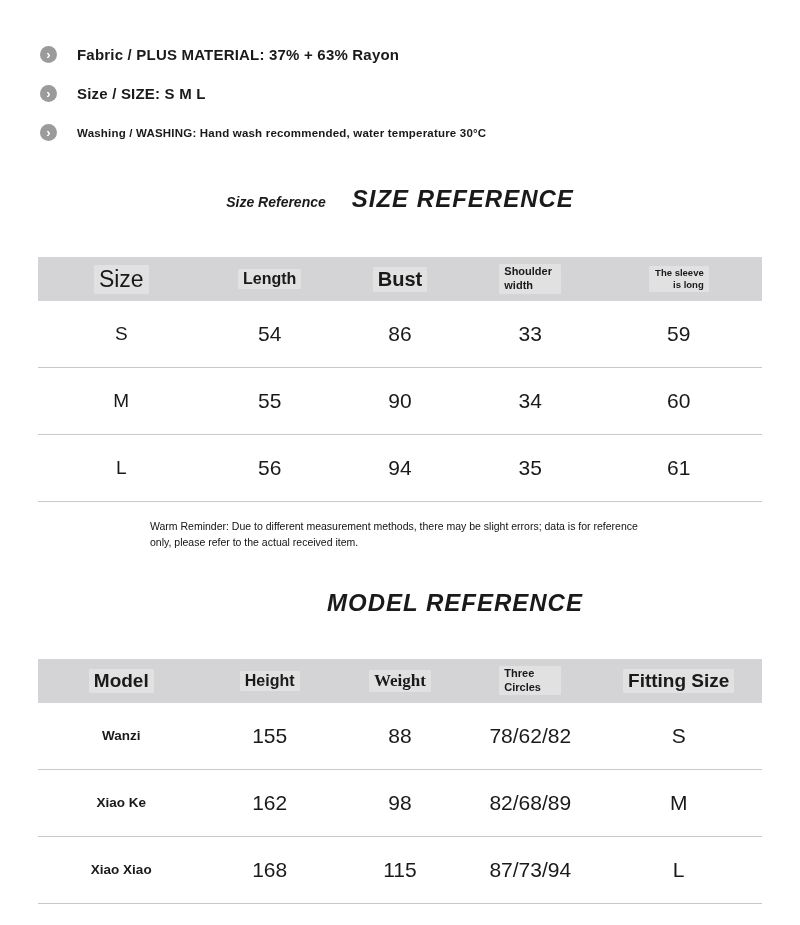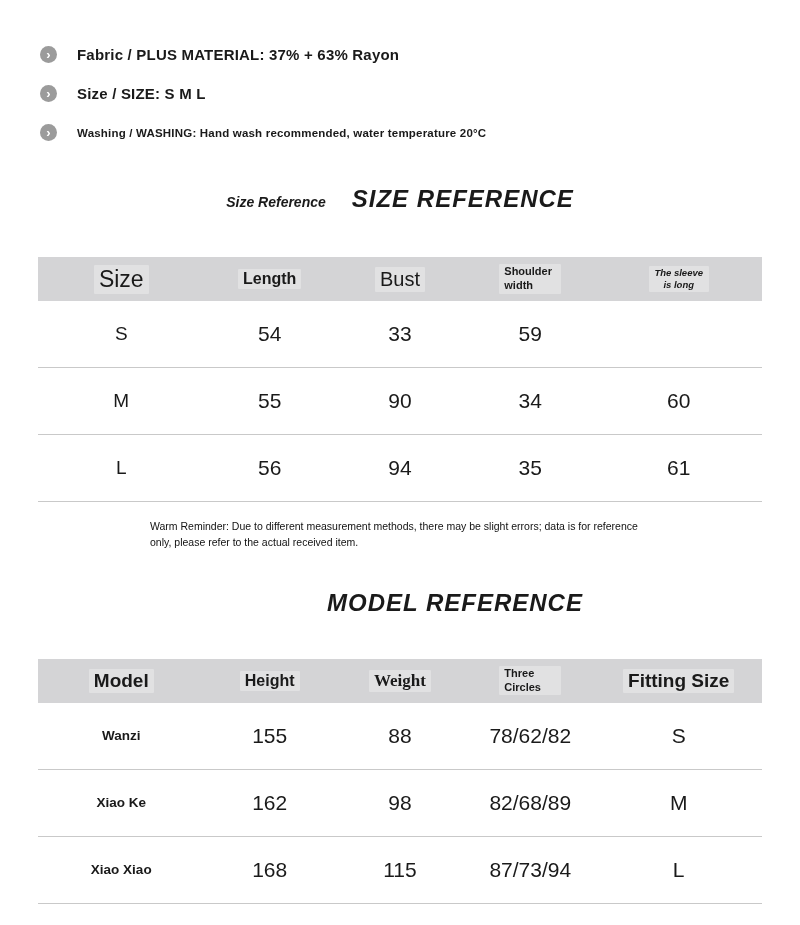--- a/index.html
+++ b/index.html
@@ -34,25 +34,25 @@
   .ref-table.model-table{margin-top:42px;}
   .t-row{display:grid;grid-template-columns:23% 18% 18% 18% 23%;}
   .t-head{background:#d4d4d6;height:44px;align-items:center;}
   .t-cell{display:flex;align-items:center;justify-content:center;text-align:center;}
   .hl{background:rgba(255,255,255,0.30);padding:1px 5px;border-radius:1px;}
   .t-body-row{height:66px;border-bottom:1px solid #c9c9c9;align-items:center;}
 
   
   .h-xl{font-size:23px;font-weight:400;}
   .h-md{font-size:16px;font-weight:700;}
-  .h-lg{font-size:20px;font-weight:400;}
+  .h-lg{font-size:20px;font-weight:700;}
   .h-sm{font-size:11px;font-weight:700;line-height:1.25;}
   .h-sm .hl{display:inline-block;width:52px;text-align:left;}
   .h-xs{font-size:9.5px;font-weight:700;line-height:1.3;}
-  .h-xs .hl{display:inline-block;width:50px;text-align:center;font-style:italic;}
+  .h-xs .hl{display:inline-block;width:50px;text-align:right;}
   .h-fit{font-size:19px;font-weight:700;}
   .h-mod{font-size:19px;font-weight:600;}
   .h-w{font-size:17px;font-weight:700;font-family:Liberation Serif, serif;}
 
   
   .c-letter{font-size:19px;}
   .c-num{font-size:21px;}
   .c-name{font-size:13.5px;font-weight:700;}
   .c-fit{font-size:21px;}
 
@@ -69,21 +69,21 @@
   <div class="bullet-row">
     <span class="bullet-icon">›</span>
     <span class="bullet-label">Fabric / PLUS MATERIAL: 37% + 63% Rayon</span>
   </div>
   <div class="bullet-row">
     <span class="bullet-icon">›</span>
     <span class="bullet-label">Size / SIZE: S M L</span>
   </div>
   <div class="bullet-row small">
     <span class="bullet-icon">›</span>
-    <span class="bullet-label">Washing / WASHING: Hand wash recommended, water temperature 20°C</span>
+    <span class="bullet-label">Washing / WASHING: Hand wash recommended, water temperature 30°C</span>
   </div>
 </div>
 
 <div class="heading-row">
   <span class="sub-heading">Size Reference</span>
   <span class="main-heading">SIZE REFERENCE</span>
 </div>
 
 <div class="ref-table">
   <div class="t-row t-head">
@@ -99,20 +99,21 @@
     <div class="t-cell h-sm">
         <span class="hl">Shoulder width</span>
       </div>
     <div class="t-cell h-xs">
         <span class="hl">The sleeve is long</span>
       </div>
   </div>
   <div class="t-row t-body-row">
     <div class="t-cell c-letter">S</div>
     <div class="t-cell c-num">54</div>
+    <div class="t-cell c-num">86</div>
     <div class="t-cell c-num">33</div>
     <div class="t-cell c-num">59</div>
   </div>
   <div class="t-row t-body-row">
     <div class="t-cell c-letter">M</div>
     <div class="t-cell c-num">55</div>
     <div class="t-cell c-num">90</div>
     <div class="t-cell c-num">34</div>
     <div class="t-cell c-num">60</div>
   </div>

